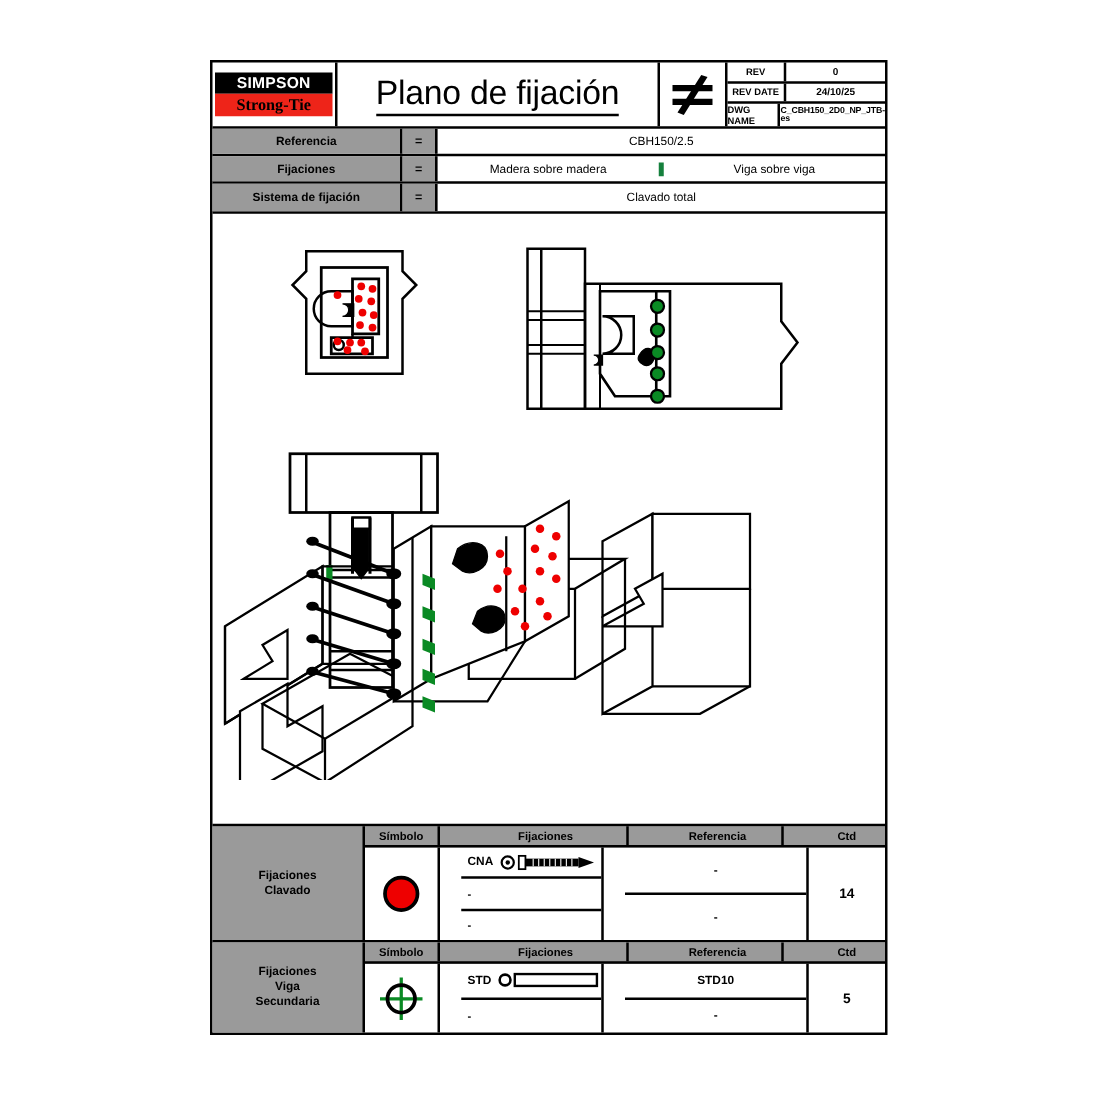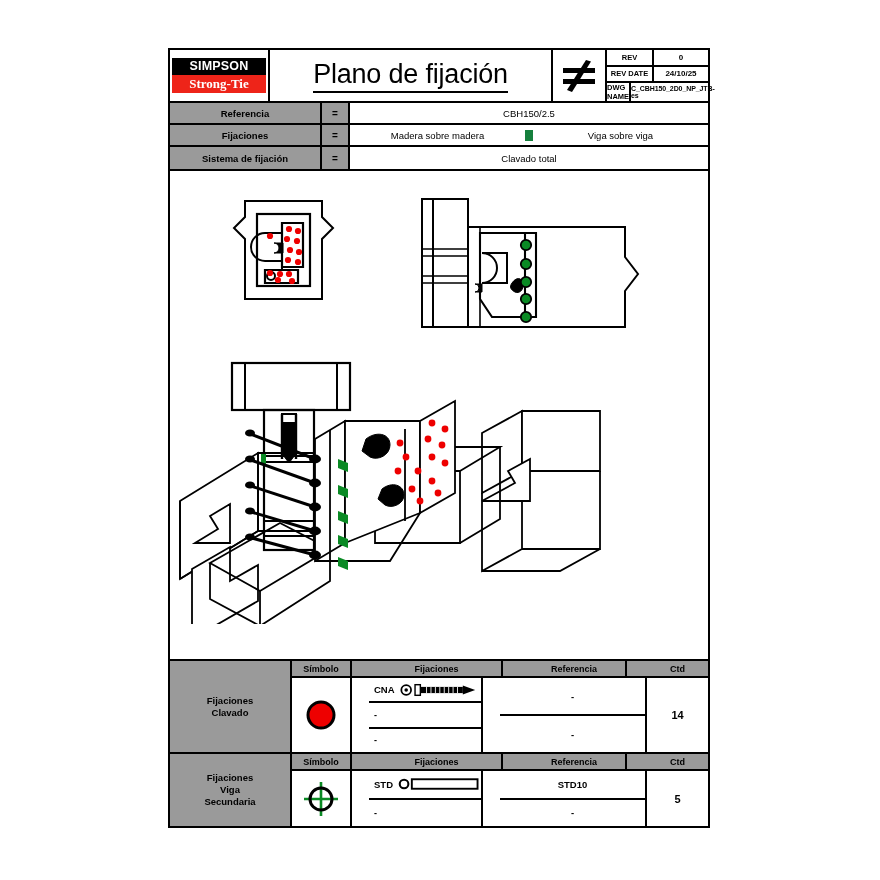--- a/index.html
+++ b/index.html
@@ -11,45 +11,45 @@
     border:2.5px solid #000;background:#fff;box-sizing:border-box;
     display:flex;flex-direction:column;
   }
 
   
   .titleblock{display:flex;height:53px;border-bottom:2.5px solid #000;box-sizing:border-box;}
   .logo-cell{width:100px;border-right:2px solid #000;box-sizing:border-box;display:flex;flex-direction:column;
              align-items:stretch;justify-content:center;padding:2px 2px;}
   .logo-top{background:#000;color:#fff;font-weight:bold;font-size:12.5px;text-align:center;letter-spacing:.2px;
             padding:2px 0 3px;line-height:1;}
-  .logo-bot{background:#ee2419;color:#ffffff;font-family:"Liberation Serif",serif;font-weight:bold;font-size:13px;
+  .logo-bot{background:#ee2419;color:#000000;font-family:"Liberation Serif",serif;font-weight:bold;font-size:13px;
             text-align:center;padding:2px 0 3px;line-height:1;}
   .title-cell{flex:1;display:flex;align-items:center;justify-content:center;border-right:2px solid #000;box-sizing:border-box;}
   .title-cell .t{font-size:27px;font-weight:400;border-bottom:2.5px solid #000;padding-bottom:1px;
                  font-family:"Liberation Sans",sans-serif;letter-spacing:-.2px;}
   .rev-sym{width:54px;border-right:2px solid #000;box-sizing:border-box;display:flex;align-items:center;justify-content:center;}
-  .rev-grid{width:101px;display:flex;flex-direction:column;box-sizing:border-box;}
+  .rev-grid{width:126px;display:flex;flex-direction:column;box-sizing:border-box;}
   .rev-r{display:flex;flex:1;border-bottom:2px solid #000;box-sizing:border-box;}
   .rev-r:last-child{border-bottom:none;}
   .rev-k{width:47px;border-right:2px solid #000;box-sizing:border-box;display:flex;align-items:center;justify-content:center;
          font-size:7.5px;font-weight:bold;}
   .rev-v{flex:1;display:flex;align-items:center;justify-content:center;font-size:8px;font-weight:bold;}
   .rev-v.small{font-size:7px;letter-spacing:-.1px;}
 
   
   .specs{border-bottom:2.5px solid #000;}
   .spec-row{display:flex;height:22px;border-bottom:2px solid #000;box-sizing:border-box;}
   .spec-row:last-child{border-bottom:none;}
   .spec-lbl{width:152px;background:#9a9a9a;border-right:2px solid #000;box-sizing:border-box;
             display:flex;align-items:center;justify-content:center;font-size:9.5px;font-weight:bold;color:#000;}
   .spec-eq{width:28px;background:#9a9a9a;border-right:2px solid #000;box-sizing:border-box;
            display:flex;align-items:center;justify-content:center;font-size:10px;font-weight:bold;}
   .spec-vals{flex:1;display:flex;align-items:center;}
   .spec-v{flex:1;display:flex;align-items:center;justify-content:center;font-size:9.5px;box-sizing:border-box;}
-  .spec-v + .spec-v{border-left:8px solid #15803d;}
+  .spec-v + .spec-v{border-left:4px solid #15803d;}
 
   
   .canvas{flex:1;position:relative;border-bottom:2.5px solid #000;box-sizing:border-box;overflow:hidden;}
   .canvas svg{position:absolute;left:0;top:0;}
 
   
   .ftable{border-bottom:2.5px solid #000;box-sizing:border-box;display:flex;}
   .ftable:last-child{border-bottom:none;}
   .f-name{width:122px;background:#9a9a9a;border-right:2px solid #000;box-sizing:border-box;
           display:flex;align-items:center;justify-content:center;text-align:center;

